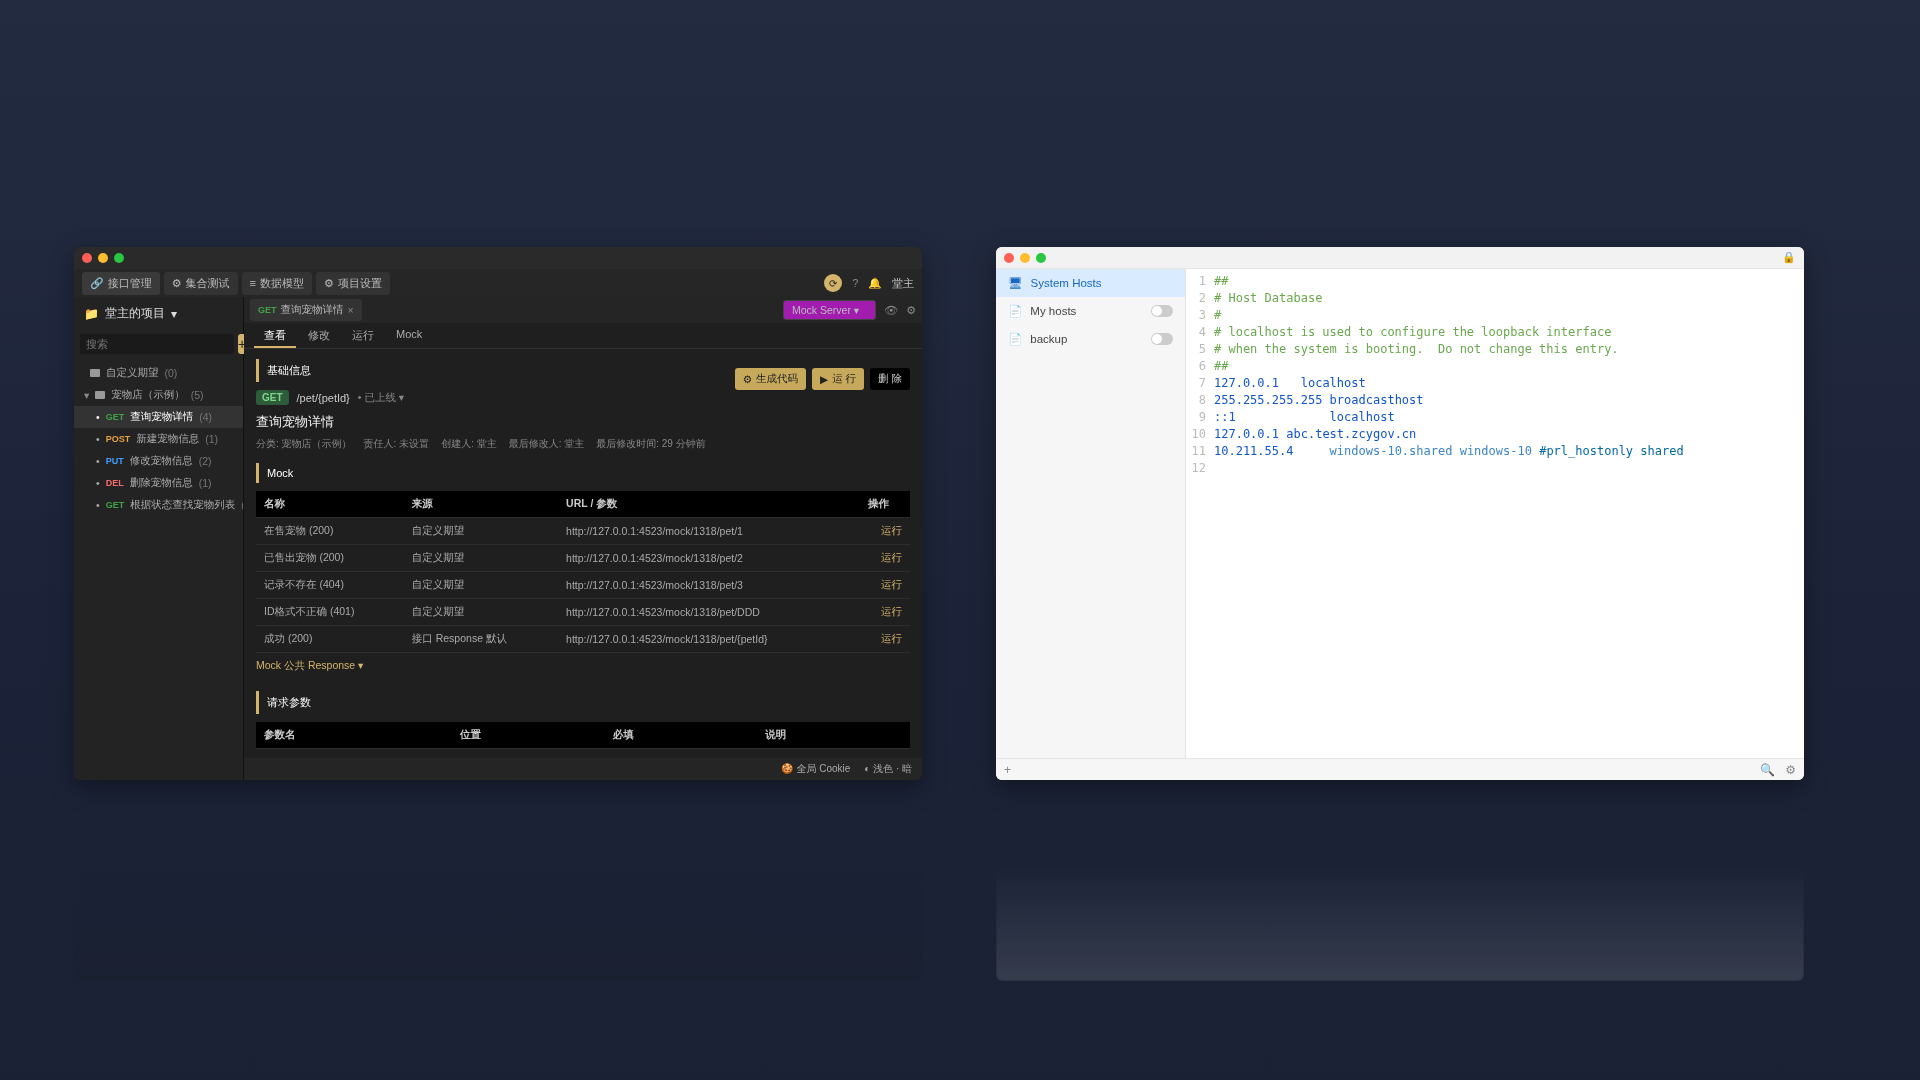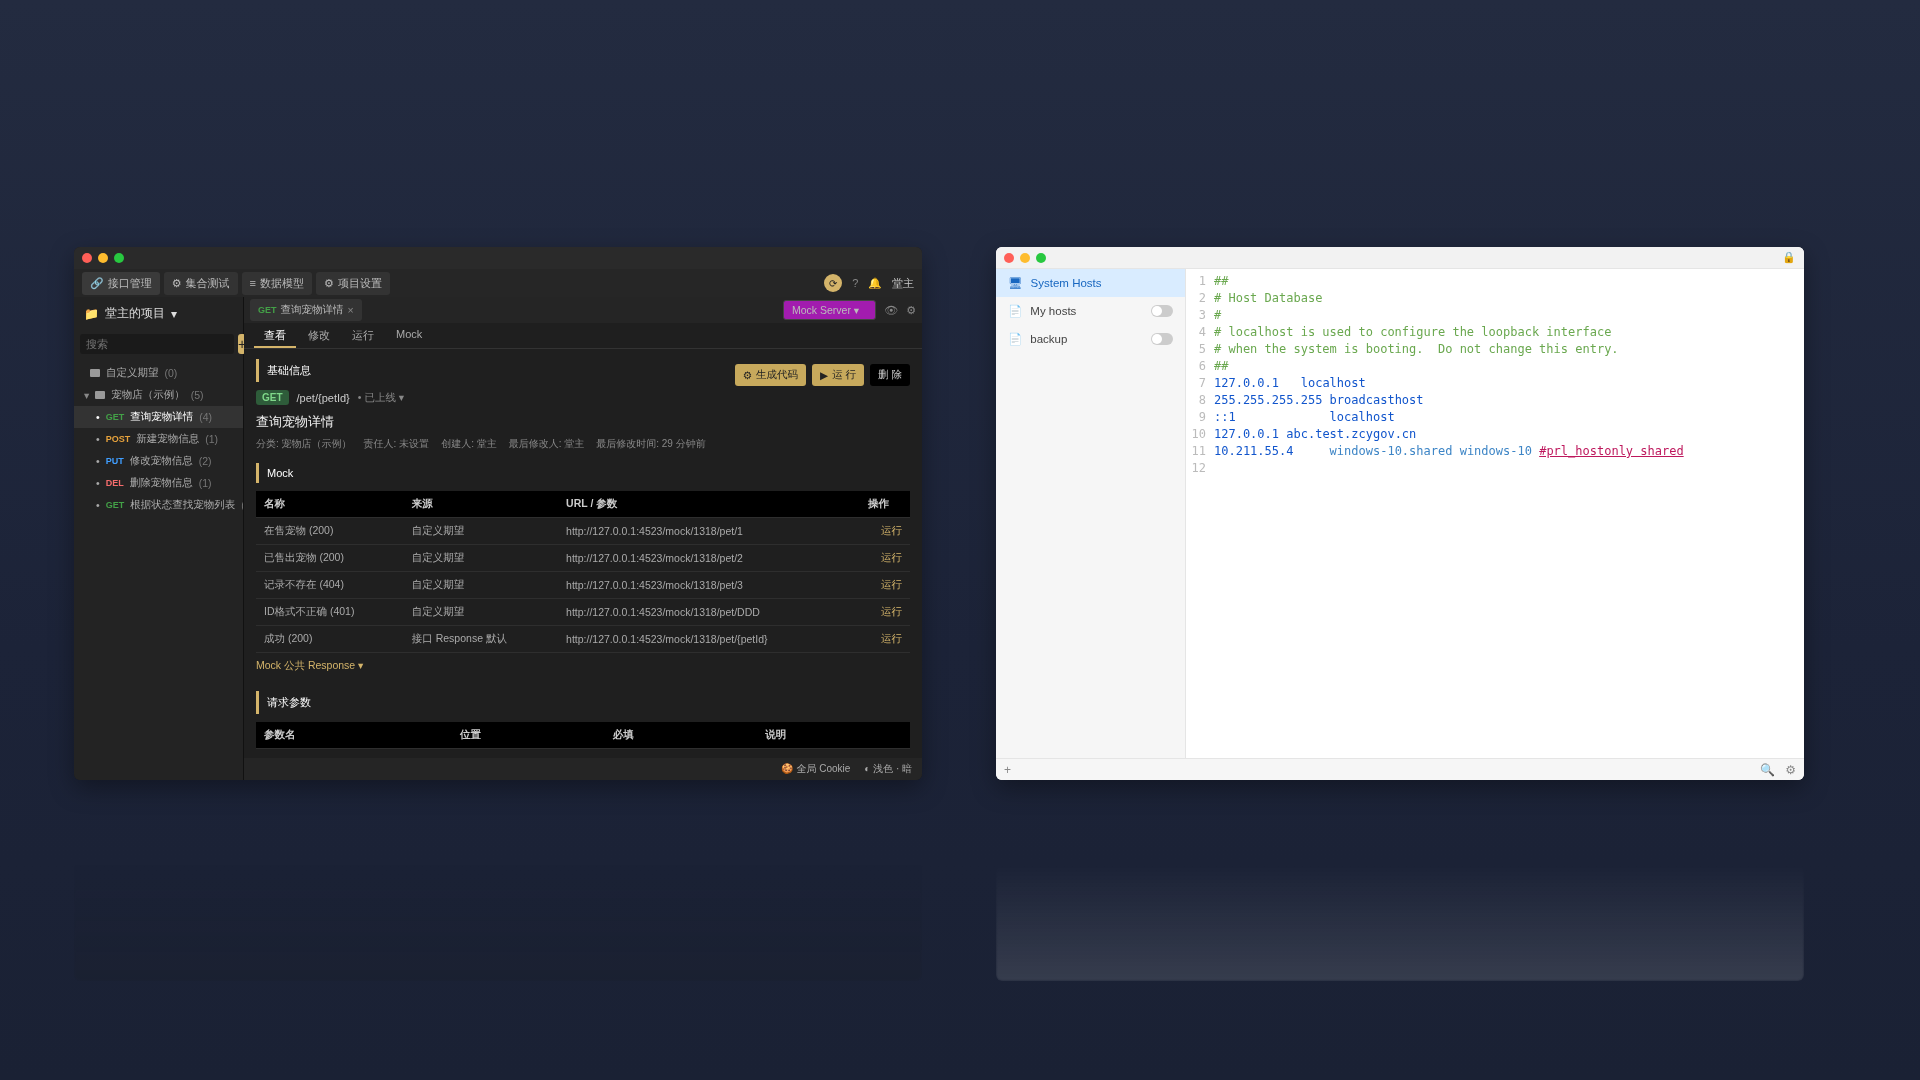--- a/index.html
+++ b/index.html
@@ -74,21 +74,21 @@
   .hosts .side-item.active { background:#d9ecff; color:#1867c0; }
   .hosts .toggle { margin-left:auto; width:22px; height:12px; background:#ccc; border-radius:6px; position:relative; }
   .hosts .toggle::after { content:""; position:absolute; width:10px; height:10px; background:#fff; border-radius:50%; top:1px; left:1px; }
   .hosts .code { flex:1; font-family: Menlo, Consolas, monospace; font-size:12px; line-height:17px; padding:4px 0; }
   .hosts .line { display:flex; }
   .hosts .gut { width:28px; text-align:right; color:#bbb; padding-right:8px; user-select:none; }
   .hosts .txt { white-space:pre; }
   .hosts .c-comment { color:#6aa84f; }
   .hosts .c-ip { color:#1155cc; }
   .hosts .c-host { color:#1155cc; }
-  .hosts .c-trail { color:#be185d;text-decoration:underline; }
+  .hosts .c-trail { color:#0369a1; }
   .hosts .c-secondary { color:#3d85c6; }
   .hosts .bottom { height:22px; background:#f6f6f6; border-top:1px solid #e5e5e5; display:flex; align-items:center; padding:0 8px; gap:8px; color:#888; }
   .hosts .bottom .right { margin-left:auto; display:flex; gap:10px; }
 
   .reflection { position:absolute; transform:scaleY(-1); opacity:.12; filter:blur(1px); pointer-events:none;
     mask-image: linear-gradient(to bottom, rgba(0,0,0,1), rgba(0,0,0,0) 60%);
     -webkit-mask-image: linear-gradient(to bottom, rgba(0,0,0,1), rgba(0,0,0,0) 60%);
   }
 </style>
 </head>
@@ -167,21 +167,21 @@
           <span style="color:#888;">⚙</span>
         </div>
       </div>
       <div class="subtabs">
         <div class="subtab active">查看</div>
         <div class="subtab">修改</div>
         <div class="subtab">运行</div>
         <div class="subtab">Mock</div>
       </div>
       <div class="content">
-        <div style="display:flex;align-items:center;">
+        <div style="display:flex;align-items:flex-end;">
           <div class="section-title">基础信息</div>
           <div class="action-btns">
             <div class="btn primary">⚙ <span>生成代码</span></div>
             <div class="btn primary">▶ <span>运 行</span></div>
             <div class="btn ghost">删 除</div>
           </div>
         </div>
         <div class="info-row">
           <span class="method-chip">GET</span>
           <span style="color:#ccc;">/pet/{petId}</span>

